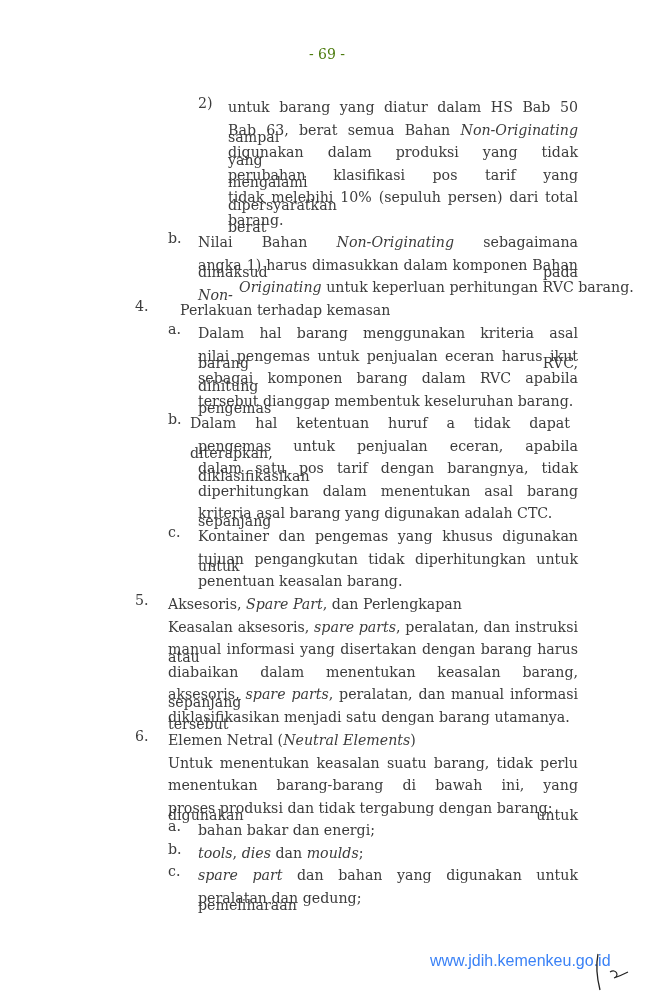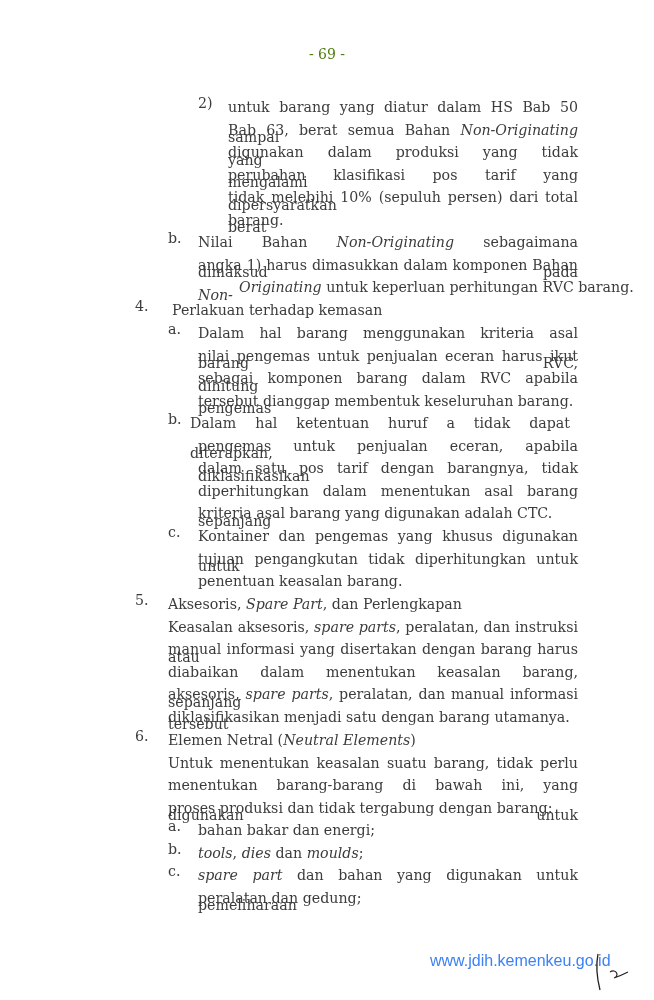--- a/index.html
+++ b/index.html
@@ -23,21 +23,21 @@
     <div class="line just" style="left: 228px; top: 114.6px; width: 350px;">Bab 63, berat semua Bahan <i>Non-Originating</i> yang</div>
     <div class="line just" style="left: 228px; top: 137.2px; width: 350px;">digunakan dalam produksi yang tidak mengalami</div>
     <div class="line just" style="left: 228px; top: 159.8px; width: 350px;">perubahan klasifikasi pos tarif yang dipersyaratkan</div>
     <div class="line just" style="left: 228px; top: 182.4px; width: 350px;">tidak melebihi 10% (sepuluh persen) dari total berat</div>
     <div class="line" style="left: 228px; top: 205px;">barang.</div>
     <div class="num" style="left: 168px; top: 227px;">b.</div>
     <div class="line just" style="left: 198px; top: 227px; width: 380px;">Nilai Bahan <i>Non-Originating</i> sebagaimana dimaksud pada</div>
     <div class="line just" style="left: 198px; top: 249.6px; width: 380px;">angka 1) harus dimasukkan dalam komponen Bahan <i>Non-</i></div>
     <div class="line" style="left: 198px; top: 272.2px; margin-left: 41px;"><i>Originating</i> untuk keperluan perhitungan RVC barang.</div>
     <div class="num" style="left: 135px; top: 295px;">4.</div>
-    <div class="line" style="left: 172px; top: 295px;">Perlakuan terhadap kemasan</div>
+    <div class="line" style="left: 180px; top: 295px;">Perlakuan terhadap kemasan</div>
     <div class="num" style="left: 168px; top: 318px;">a.</div>
     <div class="line just" style="left: 198px; top: 318px; width: 380px;">Dalam hal barang menggunakan kriteria asal barang RVC,</div>
     <div class="line just" style="left: 198px; top: 340.6px; width: 380px;">nilai pengemas untuk penjualan eceran harus ikut dihitung</div>
     <div class="line just" style="left: 198px; top: 363.2px; width: 380px;">sebagai komponen barang dalam RVC apabila pengemas</div>
     <div class="line" style="left: 198px; top: 385.8px;">tersebut dianggap membentuk keseluruhan barang.</div>
     <div class="num" style="left: 168px; top: 408px;">b.</div>
     <div class="line just" style="left: 190px; top: 408px; width: 380px;">Dalam hal ketentuan huruf a tidak dapat diterapkan,</div>
     <div class="line just" style="left: 198px; top: 430.6px; width: 380px;">pengemas untuk penjualan eceran, apabila diklasifikasikan</div>
     <div class="line just" style="left: 198px; top: 453.2px; width: 380px;">dalam satu pos tarif dengan barangnya, tidak</div>
     <div class="line just" style="left: 198px; top: 475.8px; width: 380px;">diperhitungkan dalam menentukan asal barang sepanjang</div>

